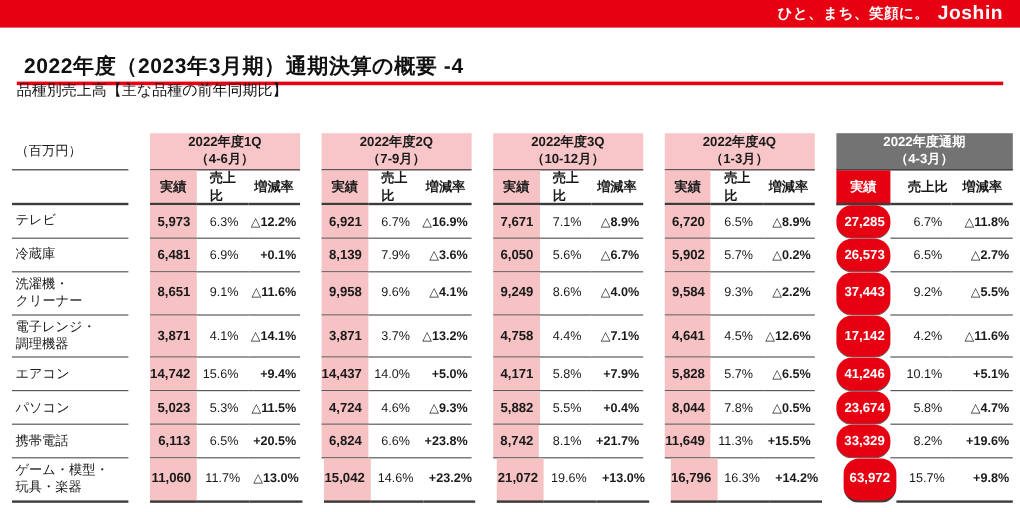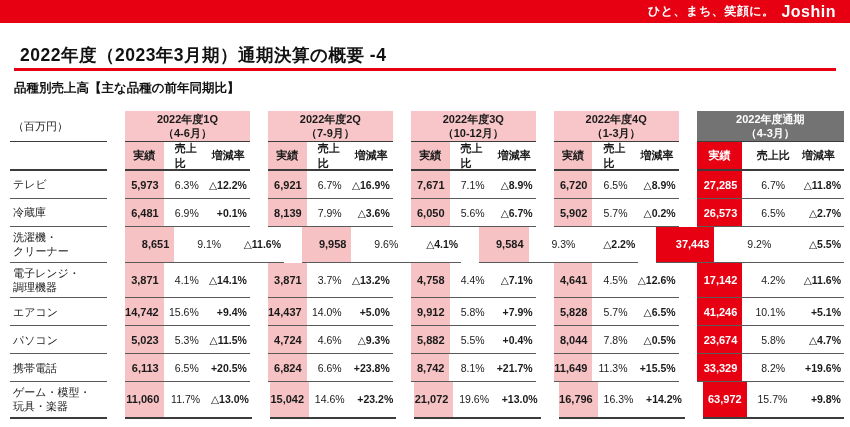--- a/index.html
+++ b/index.html
@@ -16,21 +16,21 @@
     position:absolute; top:0; left:0; width:850px; height:23px;
     background:#e60012; display:flex; align-items:center;
     justify-content:flex-end; padding-right:14px; gap:7px;
   }
   .tagline { color:#fff; font-weight:bold; font-size:12px; letter-spacing:.5px; }
   .brand   { color:#fff; font-weight:bold; font-size:16px; letter-spacing:.5px; }
 
   
   .title    { position:absolute; top:43px; left:20px; font-size:17.5px; font-weight:bold; color:#111; letter-spacing:.5px; }
   .redline  { position:absolute; top:68px; left:14px; width:822px; height:2.5px; background:#e60012; }
-  .subtitle { position:absolute; top:80px; left:14px; font-size:12.5px; font-weight:bold; color:#111; }
+  .subtitle { position:absolute; top:67px; left:14px; font-size:12.5px; font-weight:normal; color:#111; }
 
   
   .table { position:absolute; top:111px; left:10px; width:834px; }
   .trow  { display:flex; column-gap:18px; align-items:stretch; }
 
   .lcell {
     width:97px; flex:none; display:flex; align-items:center;
     font-size:11px; line-height:1.3; padding:3px 0 3px 3px;
     white-space:pre-line;
   }
@@ -56,21 +56,21 @@
   .c.col-c { width:34.5%; flex:none; padding-right:3px;font-weight:bold; }
 
   .head2 .c { justify-content:center; padding-right:0; font-weight:bold; font-size:11px; height:29px; min-height:29px; border-bottom:2px solid #3c3c3c; }
   .head2 .lcell { border-bottom:2px solid #3c3c3c; height:29px; }
   .head2 .col-a { background:#f6c2c4; }
   .head2 .hl .col-a { background:#e60012; color:#fff; }
 
   .data .lcell { border-bottom:1px solid #5a5a5a; }
   .data .c     { border-bottom:1px solid #5a5a5a; }
   .data .col-a { background:#f6c2c4; }
-  .data .hl .col-a { background:#e60012; color:#fff; }
+  .data .hl .col-a { background:#e60012; color:#fff;border-radius:13px; }
   #tbody .data:last-child .lcell,
   #tbody .data:last-child .c { border-bottom:2px solid #3c3c3c; }
 </style>
 </head>
 <body>
 
 <div class="page">
 
   <div class="topbar">
     <span class="tagline">ひと、まち、笑顔に。</span>
@@ -200,20 +200,25 @@
             <div class="c col-a">8,651</div>
             <div class="c col-r">9.1%</div>
             <div class="c col-c">△11.6%</div>
           </div>
           <div class="gcell">
             <div class="c col-a">9,958</div>
             <div class="c col-r">9.6%</div>
             <div class="c col-c">△4.1%</div>
           </div>
           <div class="gcell">
+            <div class="c col-a">9,249</div>
+            <div class="c col-r">8.6%</div>
+            <div class="c col-c">△4.0%</div>
+          </div>
+          <div class="gcell">
             <div class="c col-a">9,584</div>
             <div class="c col-r">9.3%</div>
             <div class="c col-c">△2.2%</div>
           </div>
           <div class="gcell hl">
             <div class="c col-a">37,443</div>
             <div class="c col-r">9.2%</div>
             <div class="c col-c">△5.5%</div>
           </div>
         </div>
@@ -252,21 +257,21 @@
             <div class="c col-a">14,742</div>
             <div class="c col-r">15.6%</div>
             <div class="c col-c">+9.4%</div>
           </div>
           <div class="gcell">
             <div class="c col-a">14,437</div>
             <div class="c col-r">14.0%</div>
             <div class="c col-c">+5.0%</div>
           </div>
           <div class="gcell">
-            <div class="c col-a">9,912</div>
+            <div class="c col-a">4,171</div>
             <div class="c col-r">5.8%</div>
             <div class="c col-c">+7.9%</div>
           </div>
           <div class="gcell">
             <div class="c col-a">5,828</div>
             <div class="c col-r">5.7%</div>
             <div class="c col-c">△6.5%</div>
           </div>
           <div class="gcell hl">
             <div class="c col-a">41,246</div>

